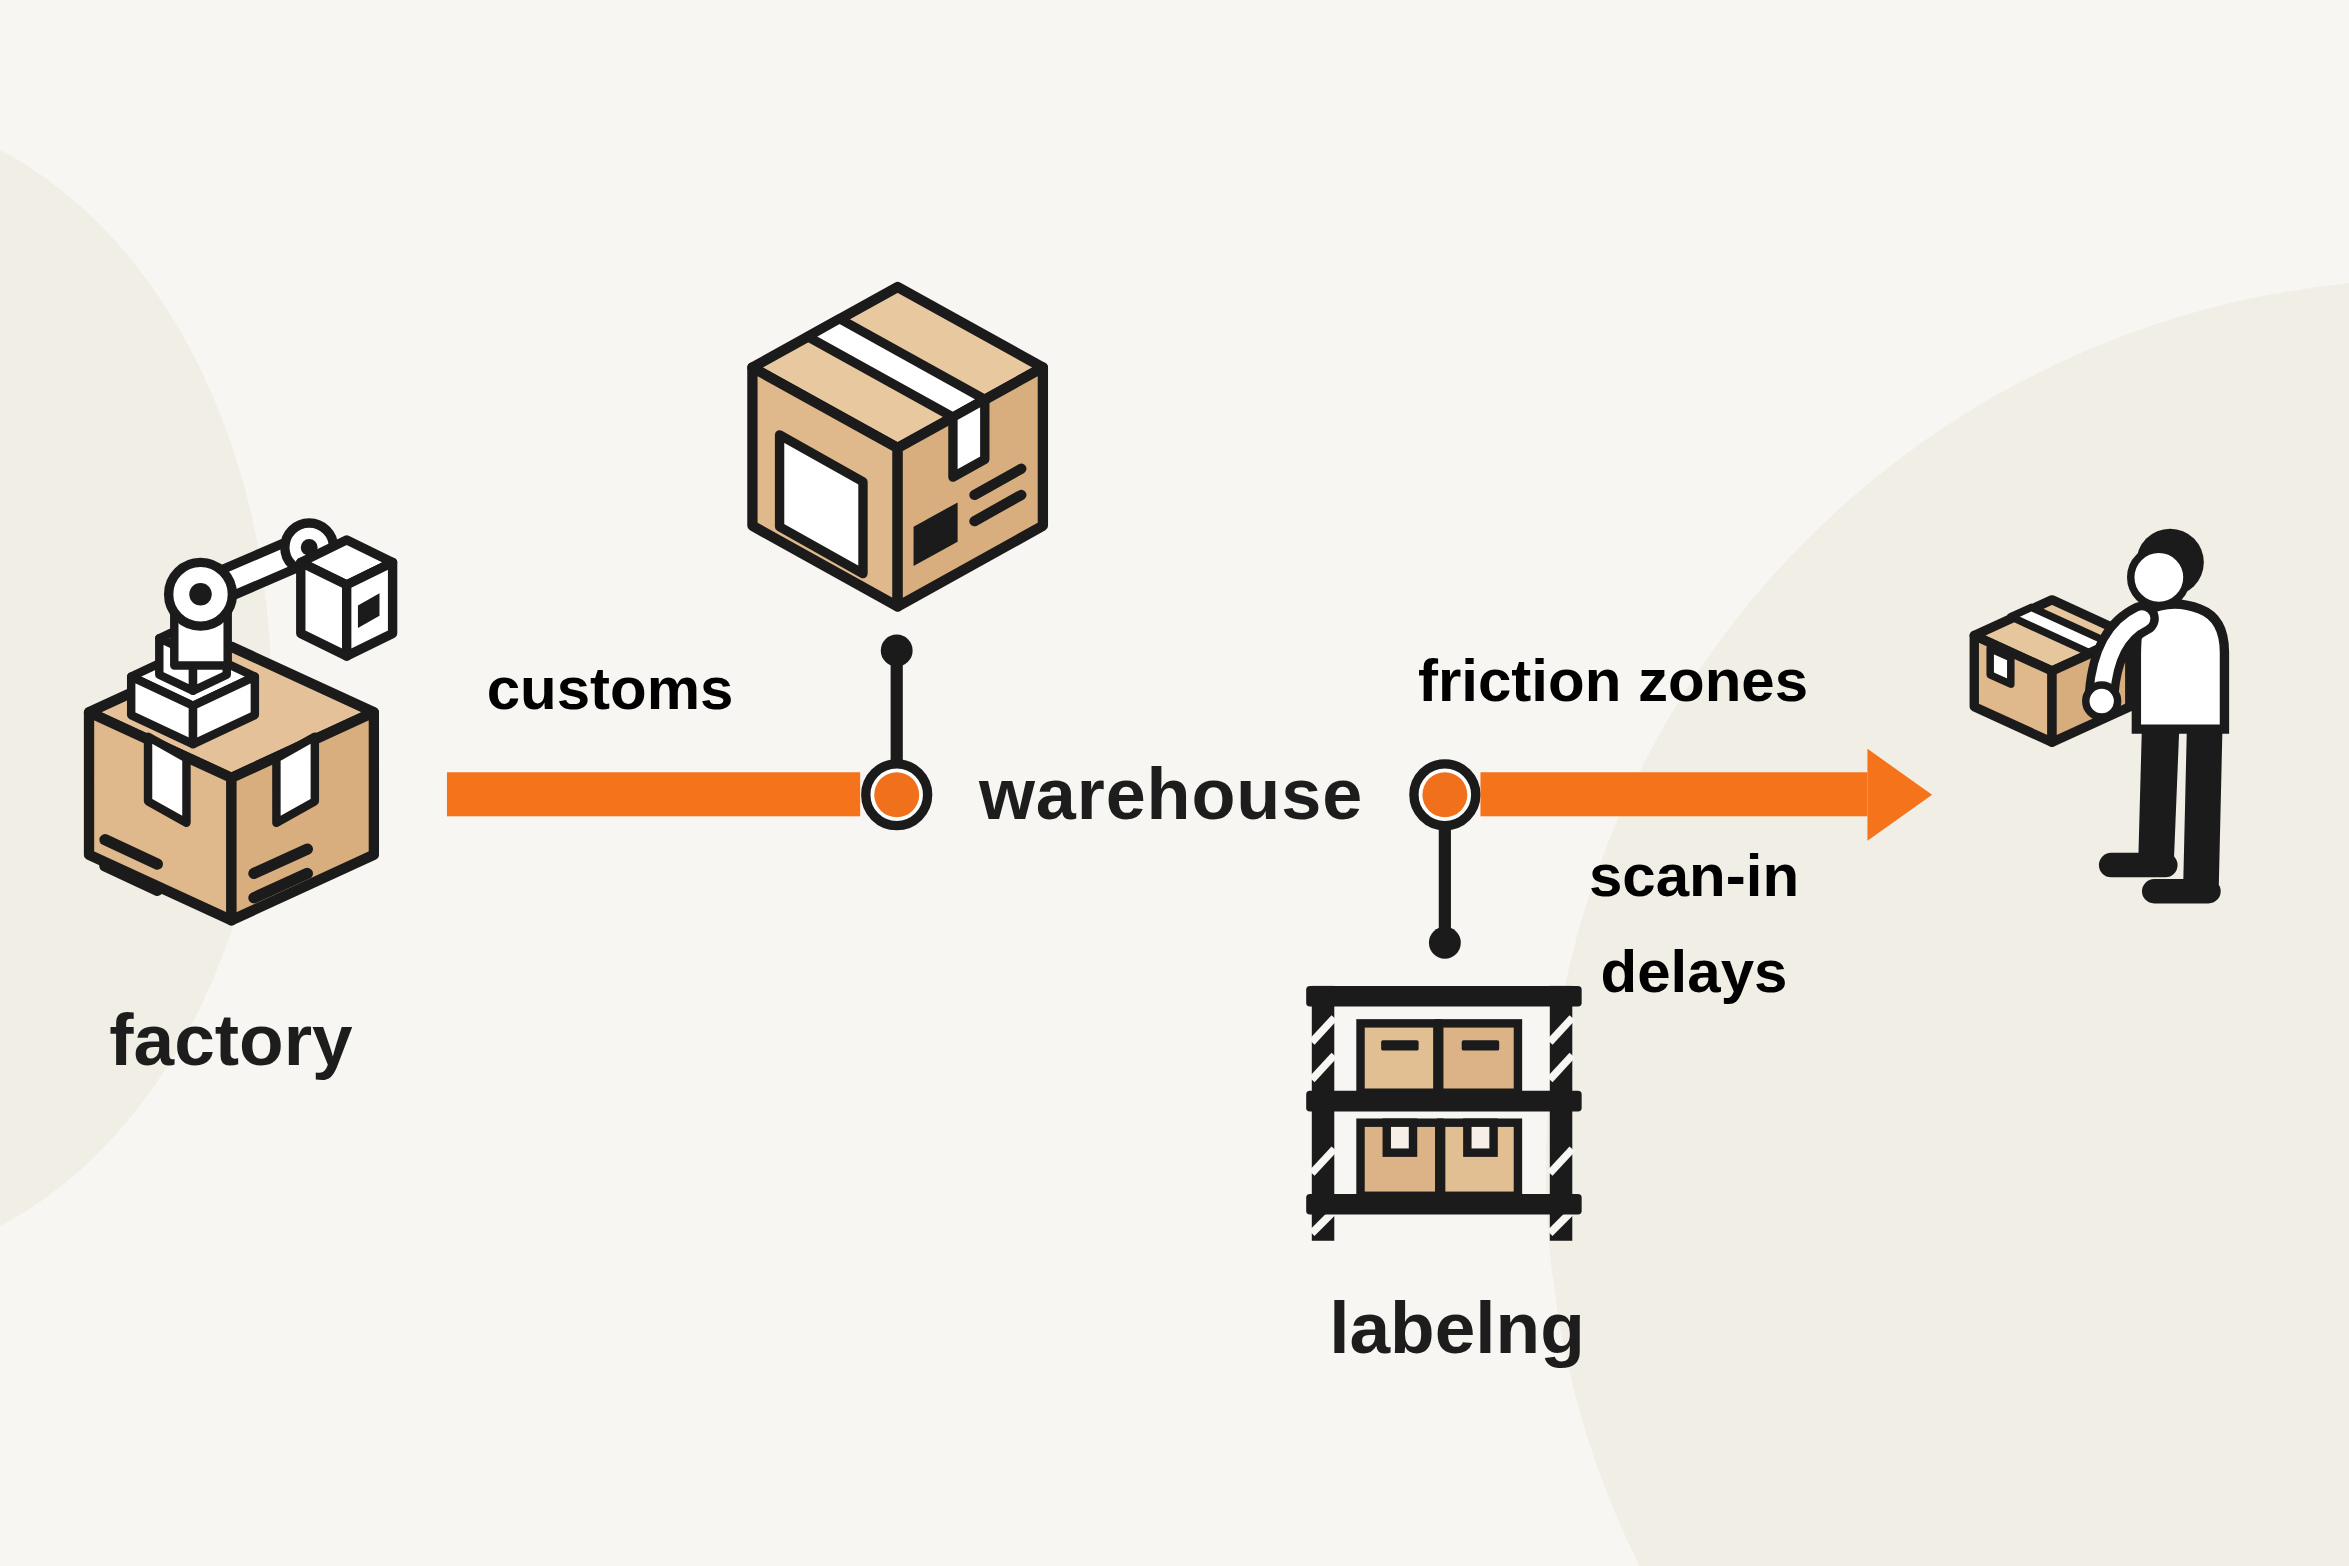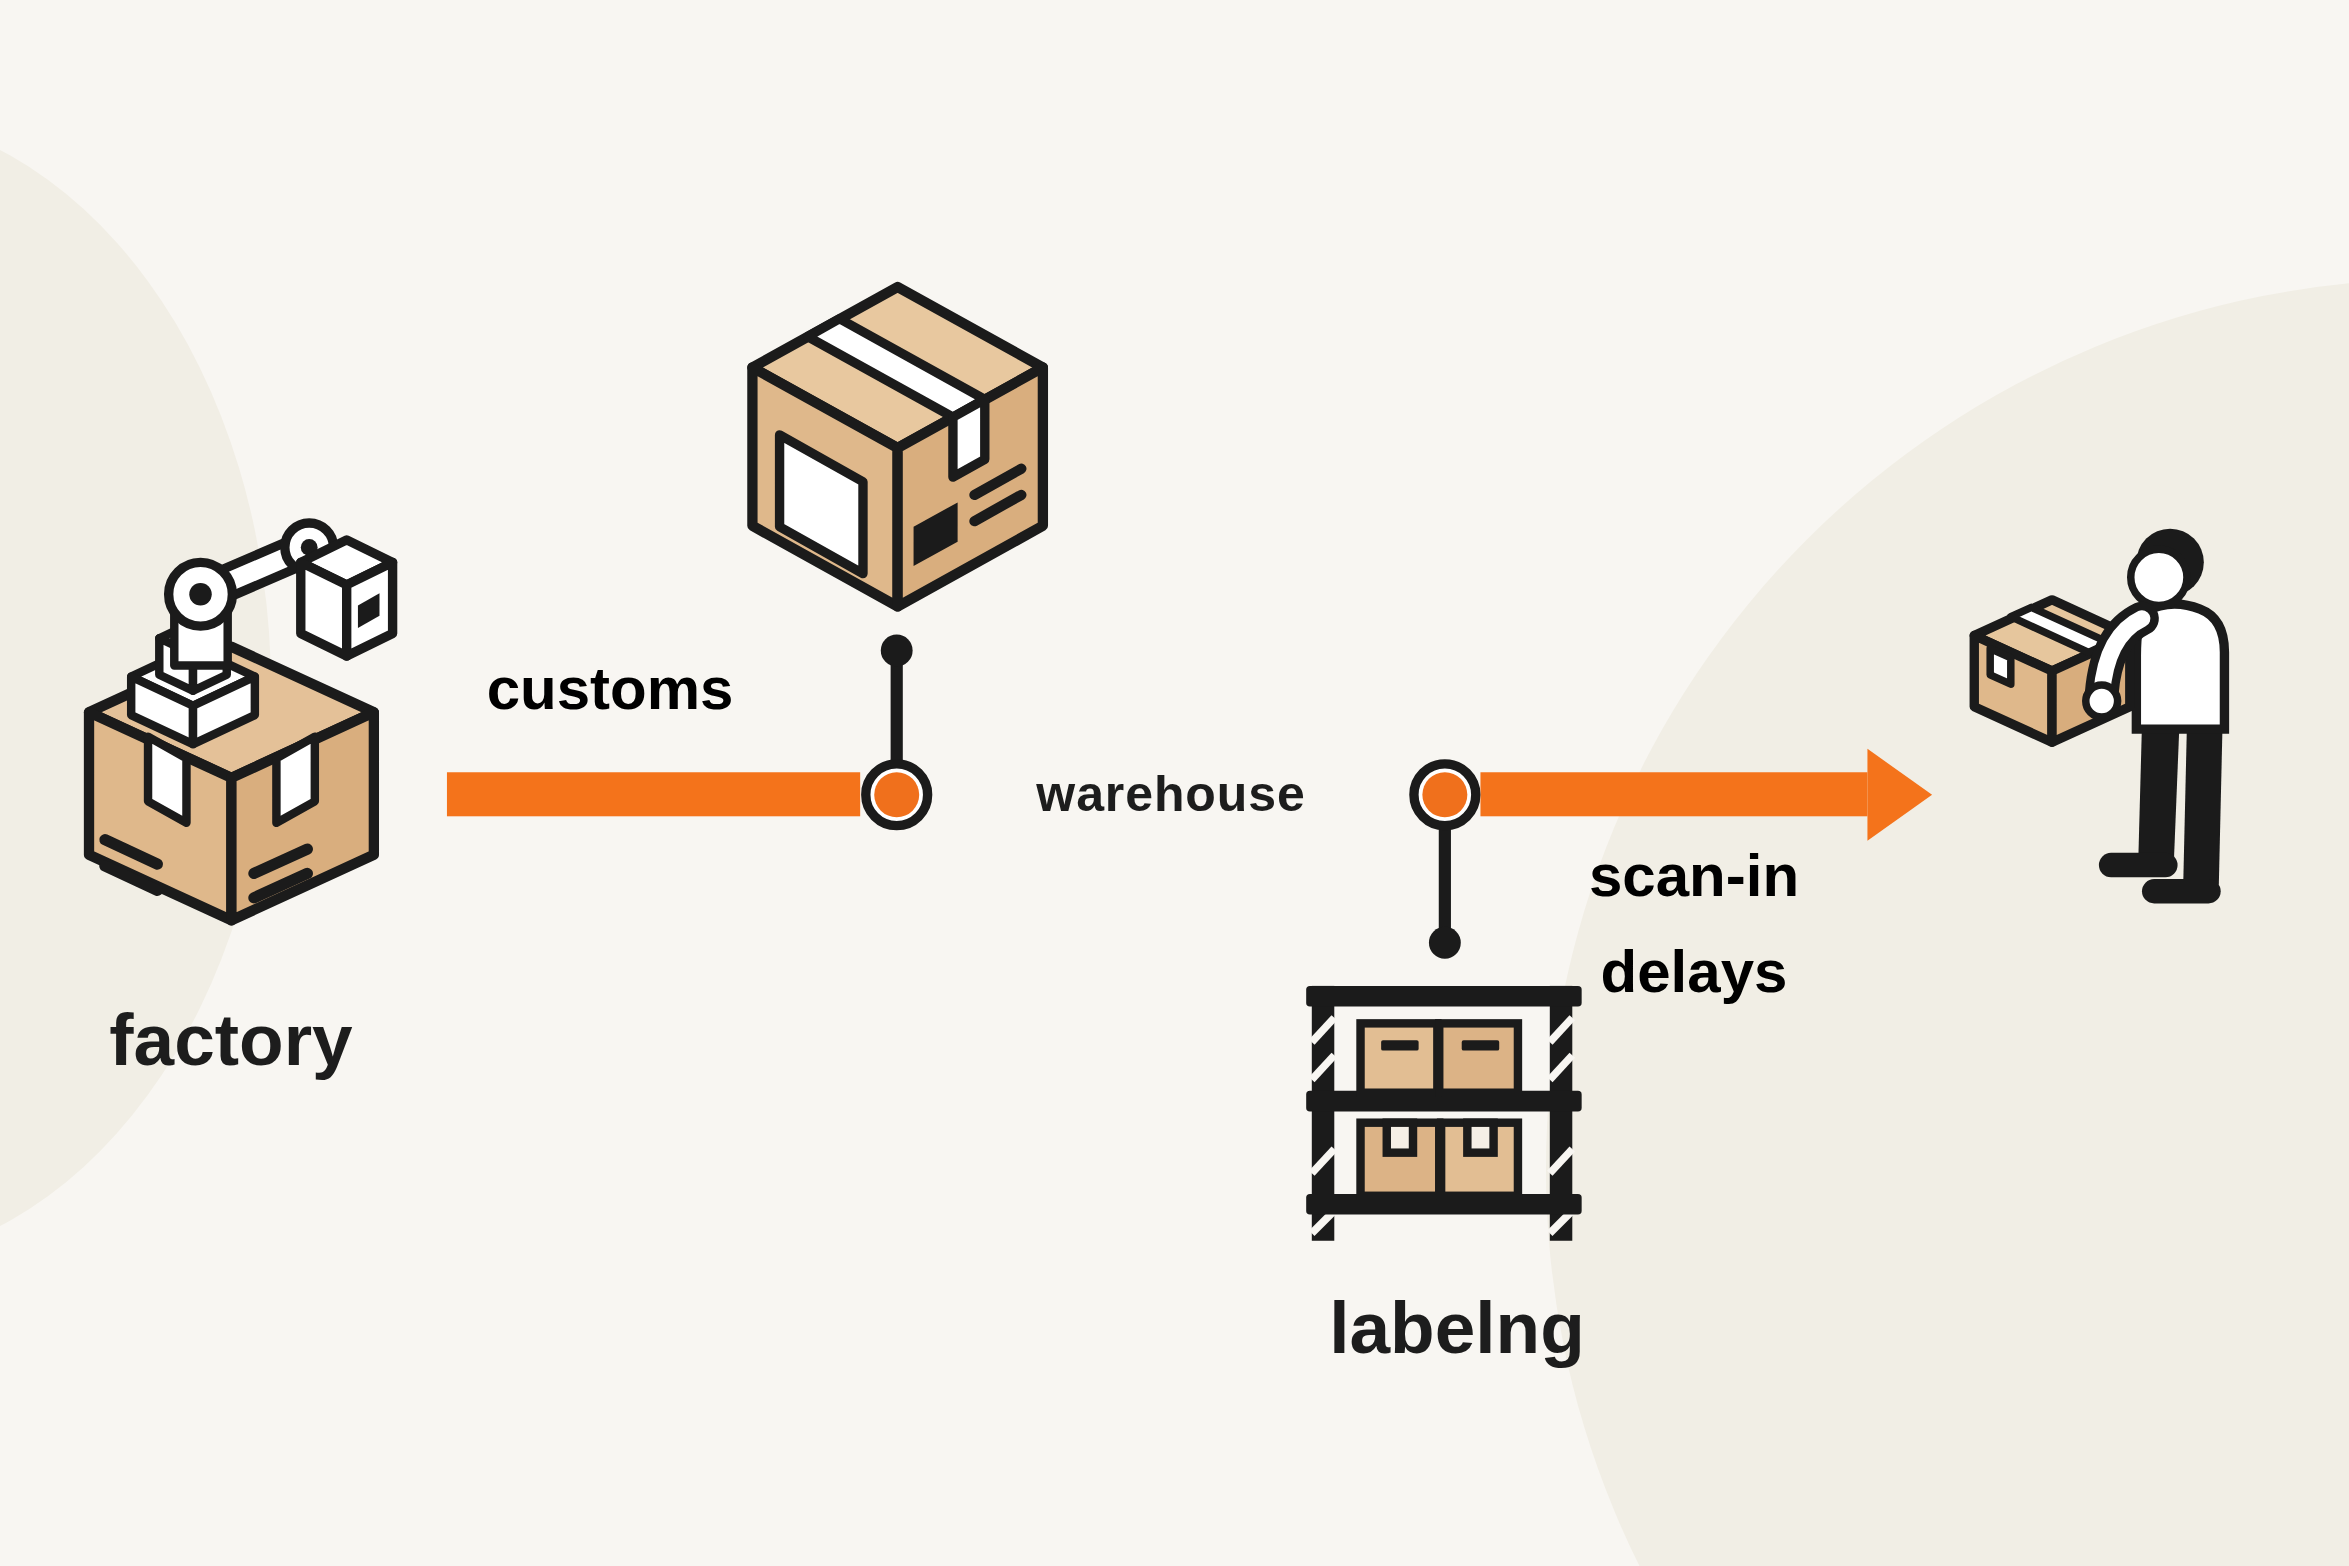--- a/index.html
+++ b/index.html
@@ -11,21 +11,21 @@
   .bg-circle{position:absolute;border-radius:50%;background:#F1EEE5;}
   .bg-circle.left{left:-572px;top:112px;width:843px;height:1152px;}
   .bg-circle.right{left:1546px;top:279px;width:1780px;height:1780px;}
   svg.overlay{position:absolute;left:0;top:0;width:2350px;height:1567px;}
   .label{
     position:absolute;transform:translate(-50%,-50%);
     font-weight:700;white-space:nowrap;color:#1D1D1D;line-height:1.2;
   }
   .label.orange{color:#000000;}
   .label.stage-name{font-size:73px;}
-  .label.warehouse-name{font-size:50px;letter-spacing:0.9px;}
+  .label.warehouse-name{font-size:72px;letter-spacing:0.9px;}
   .label.annotation{font-size:60px;}
   .label.two-line{text-align:center;line-height:1.6;}
   .label.two-line span{display:block;}
 </style>
 </head>
 <body>
 
 <div class="stage">
 
   <div class="bg-circle left"></div>
@@ -154,20 +154,21 @@
       <path d="M2286,660 Q2248,678 2243,740" fill="none" stroke="#1B1B1B" stroke-width="36" stroke-linecap="round"></path>
       <path d="M2286,660 Q2248,678 2243,740" fill="none" stroke="#FFFFFF" stroke-width="18" stroke-linecap="round"></path>
       <circle cx="2243" cy="748" r="17" fill="#FFFFFF" stroke="#1B1B1B" stroke-width="8"></circle>
     </g>
   </svg>
 
   <div class="label annotation orange" style="left:610px;top:689px;">customs</div>
 
   <div class="label warehouse-name" style="left:1171px;top:794px;">warehouse</div>
 
+  <div class="label annotation orange" style="left:1613px;top:681px;">friction zones</div>
 
   <div class="label annotation orange two-line" style="left:1694px;top:924px;">
     <span>scan-in</span>
     <span>delays</span>
   </div>
 
   <div class="label stage-name" style="left:1457px;top:1328px;">labelng</div>
 
   <div class="label stage-name" style="left:231px;top:1040px;">factory</div>
 

